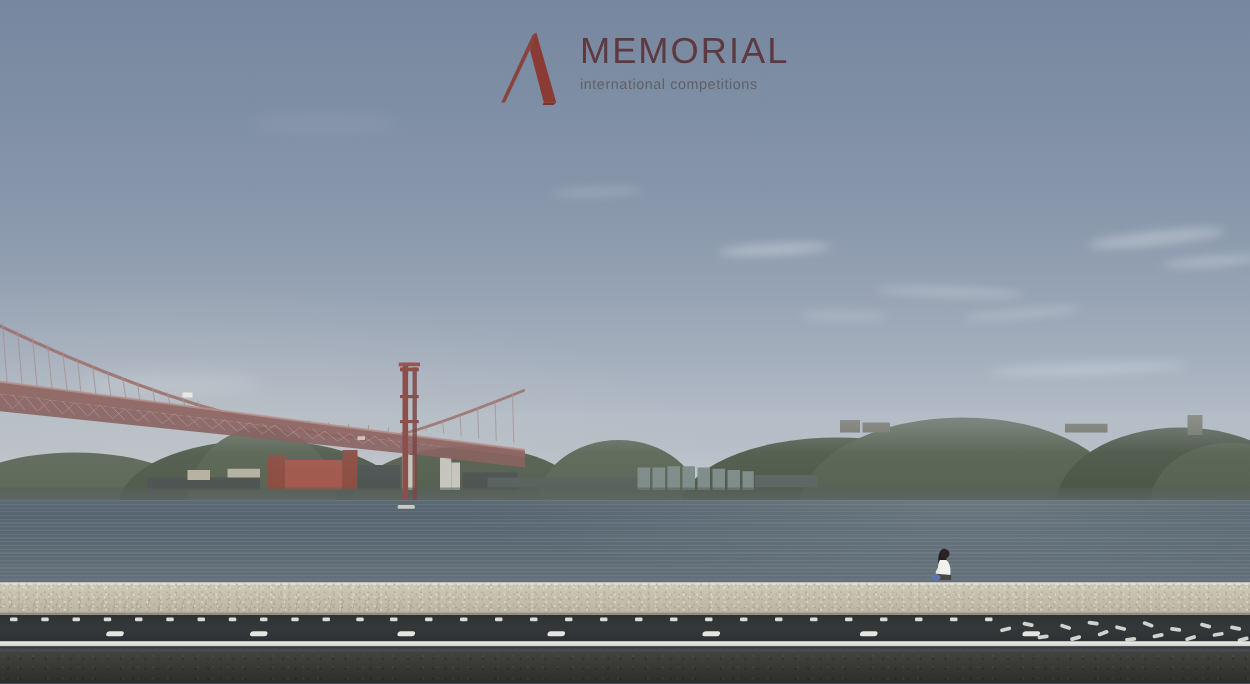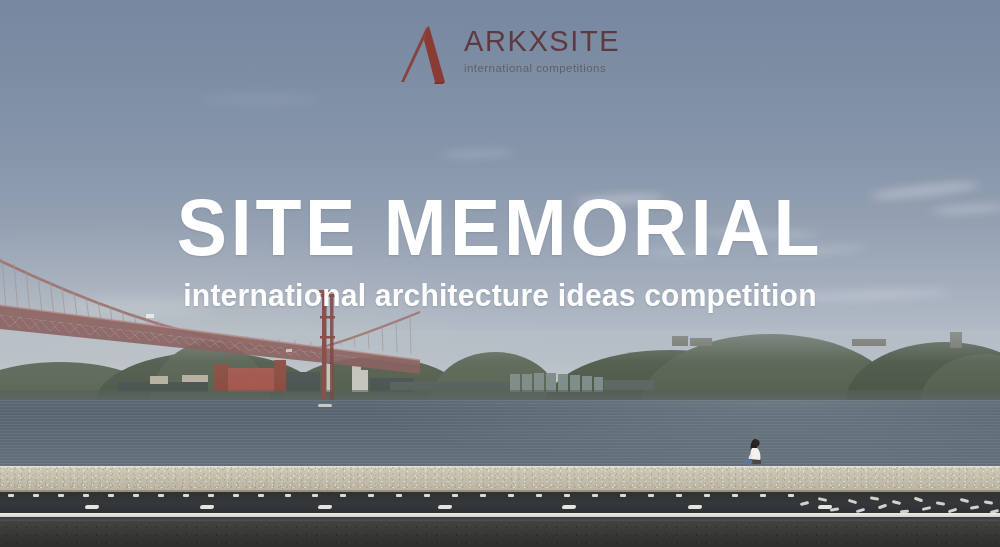--- a/index.html
+++ b/index.html
@@ -565,23 +565,19 @@
       <svg width="62" height="62" viewBox="0 0 62 62">
 
         <path d="M31 2 L47 58 L37 58 L26 16 Z" fill="#8a3b34"></path>
 
         <path d="M31 2 L30 7 L6 58 L3 58 L28 4 Z" fill="#8a3b34" opacity="0.9"></path>
 
         <path d="M37 58 L47 58 L45 60 L36 60 Z" fill="#7b332d"></path>
       </svg>
     </div>
     <div class="logo-text">
-      <div class="logo-word">ARKXSITE</div>
+      <div class="logo-word">MEMORIAL</div>
       <div class="logo-tag">international competitions</div>
     </div>
   </div>
 
-  <div class="headline-block">
-    <h1 class="headline">SITE MEMORIAL</h1>
-    <p class="subhead">international architecture ideas competition</p>
-  </div>
 
 </div>
 
 </body></html>

